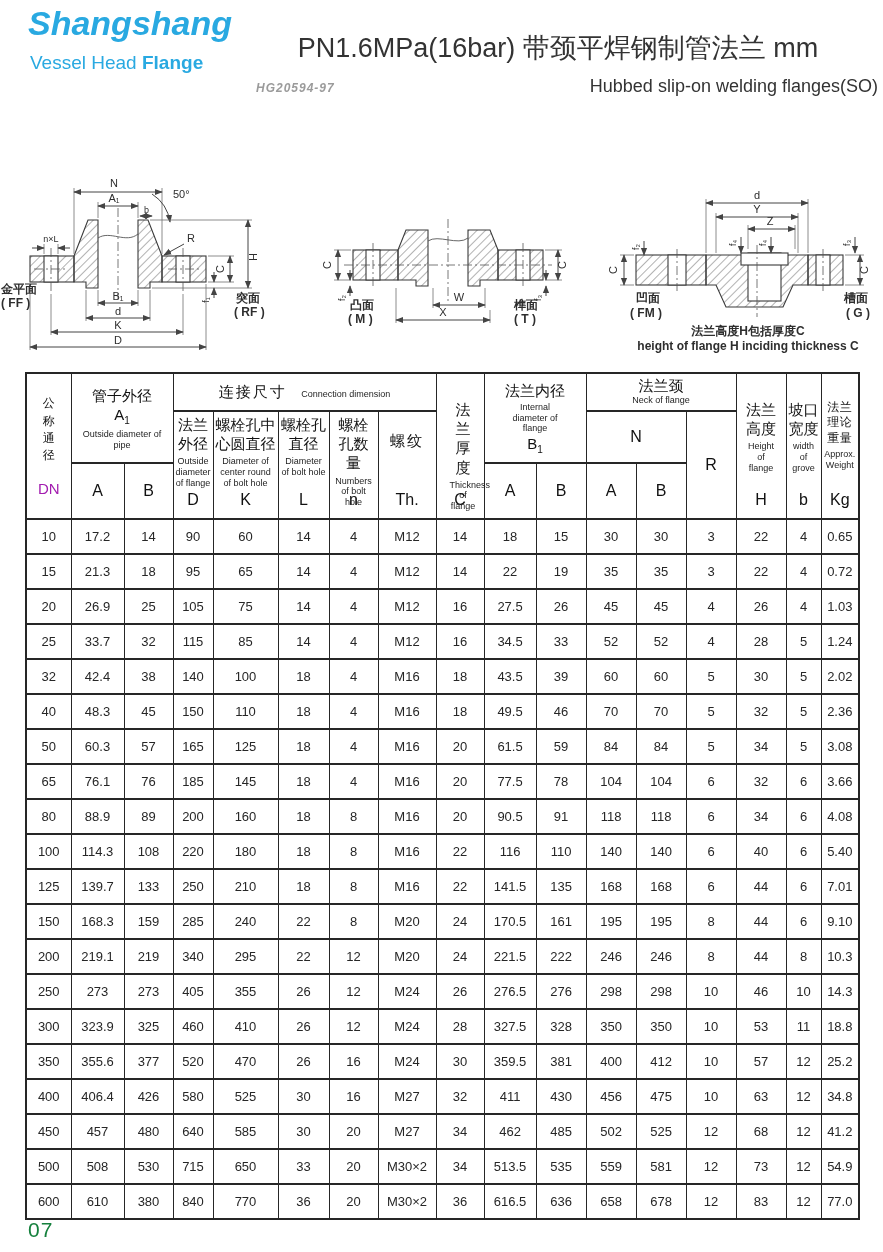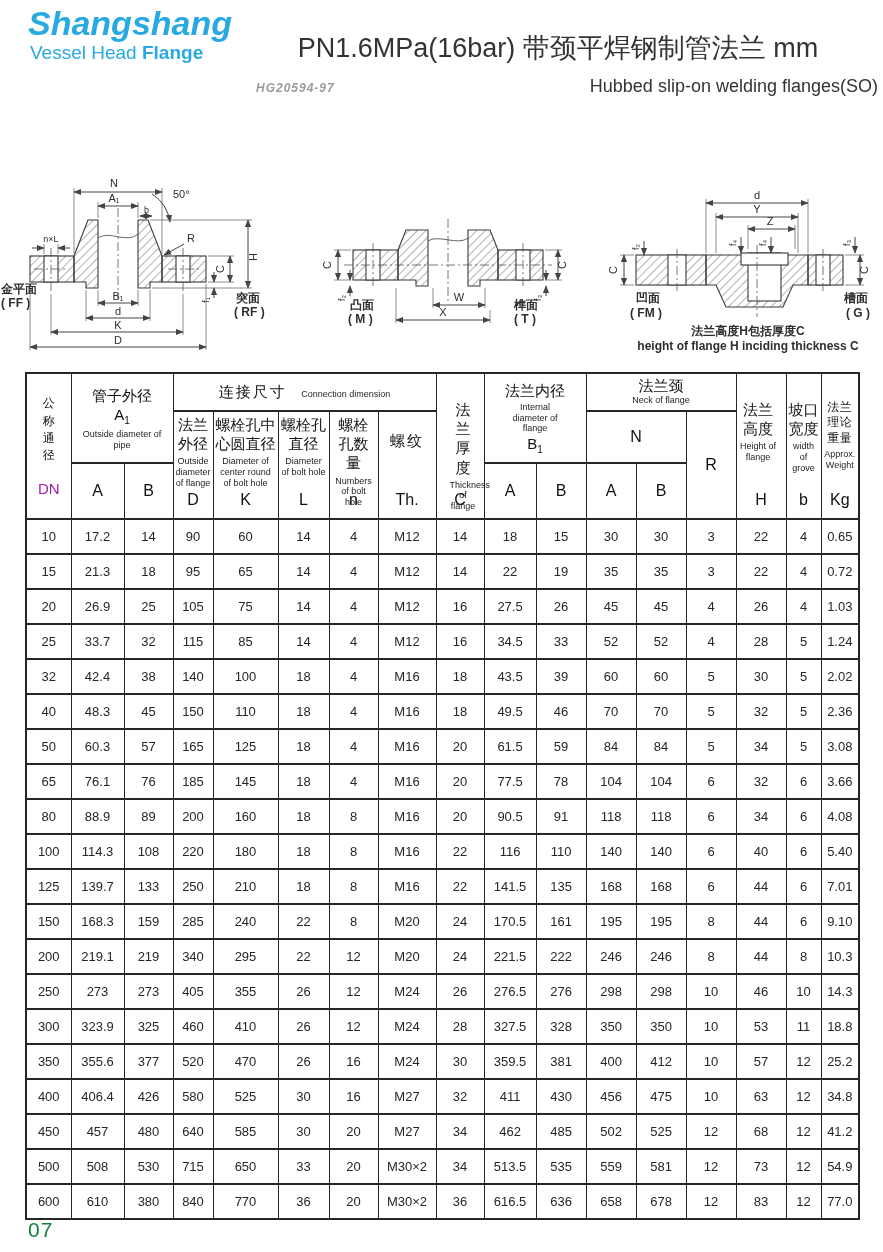--- a/index.html
+++ b/index.html
@@ -2,21 +2,21 @@
 <html><head>
 <meta charset="utf-8">
 <style>
   html,body{margin:0;padding:0;background:#fff;}
   .page{position:relative;width:877px;height:1252px;background:#fff;overflow:hidden;
         font-family:"Liberation Sans","DejaVu Sans",sans-serif;color:#222;}
 
   
   .logo{position:absolute;left:28px;top:6px;color:#29a9e1;}
   .logo .brand{font-size:34px;font-weight:bold;font-style:italic;letter-spacing:0px;line-height:1;}
-  .logo .tagline{font-size:19px;margin-top:2px;margin-left:2px;}
+  .logo .tagline{font-size:19px;margin-top:12px;margin-left:2px;}
   .logo .tagline b{font-weight:bold;}
   .titleblock{position:absolute;left:238px;top:30px;width:640px;}
   .title{font-size:27px;color:#333;text-align:center;white-space:nowrap;}
   .subrow{display:flex;justify-content:space-between;align-items:baseline;margin-top:10px;padding-left:18px;}
   .standard{font-size:12px;font-weight:bold;font-style:italic;color:#9b9b9b;letter-spacing:1px;}
   .subtitle{font-size:18px;color:#333;text-align:center;}
 
   
   .dwg{position:absolute;}
   .dwg1{left:0;top:160px;}
@@ -51,21 +51,21 @@
   .vtext{width:17px;margin:0 auto;font-size:12px;line-height:1.45;word-break:break-all;color:#111;}
   .dncode{font-size:15px;margin-top:15px;color:#a21caf;}
   .hsym{font-size:15px;color:#111;margin-top:1px;}
   .hsym sub{font-size:10px;}
   .inlineg .he{display:inline;margin-left:10px;}
   .inlineg .hz{display:inline;letter-spacing:2px;}
   th.pt26{padding-top:26px;}
   th.kgcell .hz{font-size:12px;letter-spacing:0.5px;}
   th.thr .hz{margin-top:16px;letter-spacing:2px;}
   th.pad7{padding-left:13px;padding-right:7px;}
-  th.pad8{padding-right:8px;margin-left:20px;}
+  th.pad8{padding-left:8px;padding-right:8px;margin-left:20px;}
 
   .footer{position:absolute;left:28px;bottom:10px;font-size:21px;color:#15803d;letter-spacing:1px;}
 </style>
 </head>
 <body>
 
 <div class="page">
 
   <div class="logo">
     <div class="brand">Shangshang</div>

